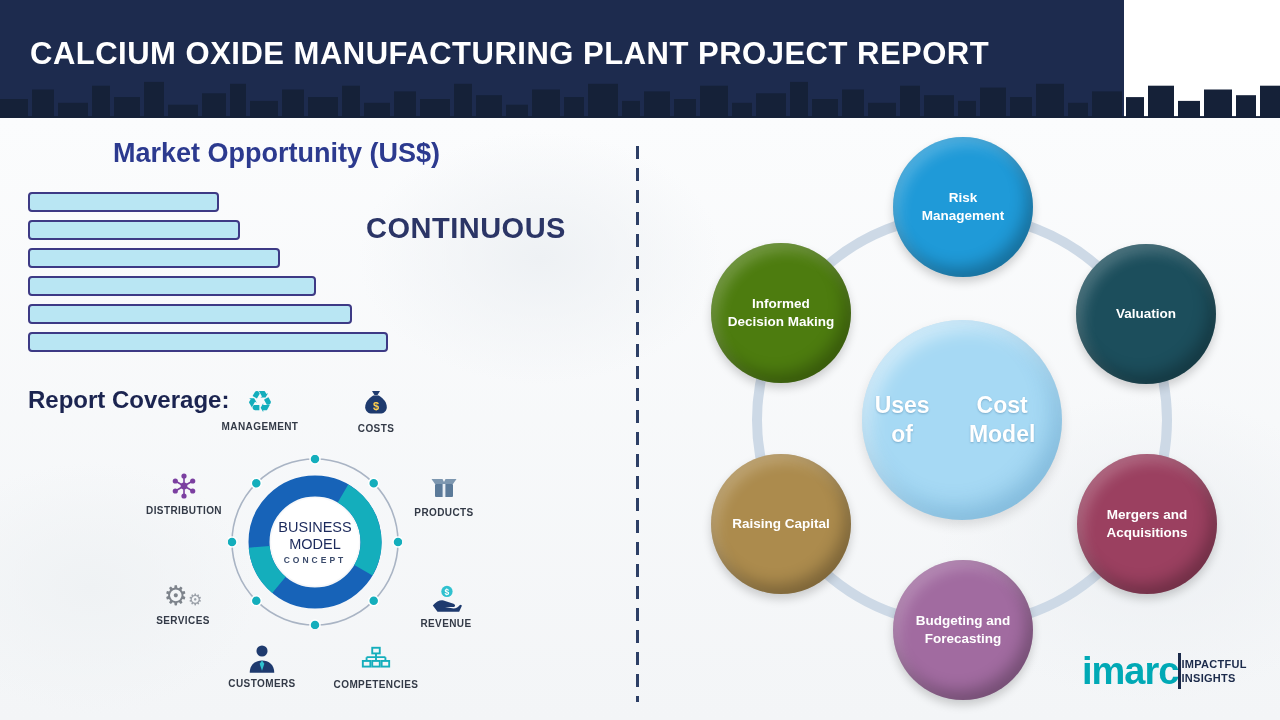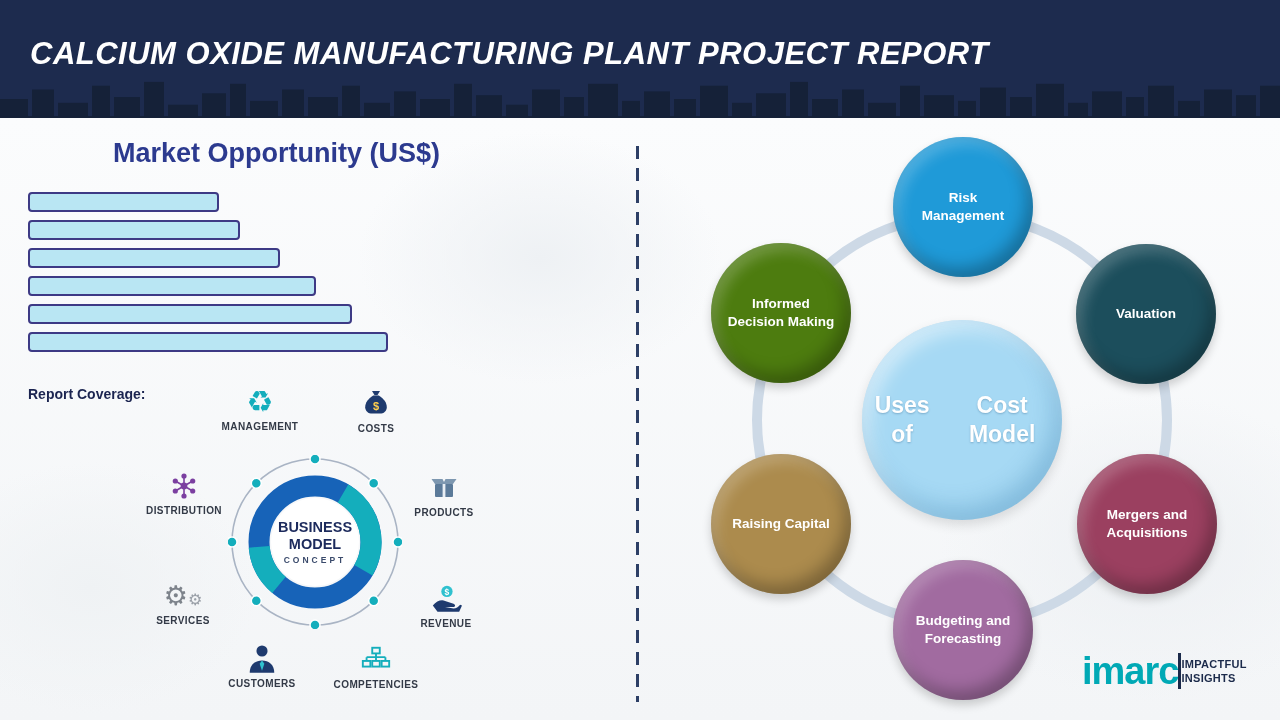--- a/index.html
+++ b/index.html
@@ -1,21 +1,21 @@
 <!DOCTYPE html>
 <html><head>
 <meta charset="utf-8">
 <style>
   html,body{margin:0;padding:0;}
   body{
     width:1280px;height:720px;position:relative;overflow:hidden;
     font-family:"Liberation Sans",sans-serif;background:#ffffff;
   }
   
-  .header{position:absolute;left:0;top:0;width:1280px;height:118px;background:#1d2b4e;font-style:italic;}
+  .header{position:absolute;left:0;top:0;width:1124px;height:118px;background:#1d2b4e;}
   .header-title{
     position:absolute;left:30px;top:36px;font-size:31px;font-weight:800;
     color:#ffffff;letter-spacing:.5px;white-space:nowrap;
   }
   .skyline{position:absolute;left:0;bottom:0;width:1280px;height:38px;display:block;}
   
   .content{
     position:absolute;left:0;top:118px;width:1280px;height:602px;
     background:
       radial-gradient(260px 180px at 540px 140px, #eef1f4 0%, rgba(238,241,244,0) 70%),
@@ -29,29 +29,29 @@
   }
   .bars{position:absolute;left:28px;top:192px;width:360px;}
   .bar{
     height:20px;margin-bottom:8px;border-radius:4px;box-sizing:border-box;
     background:#b9e6f3;border:2.5px solid #3d3a85;
   }
   .growth{position:absolute;left:366px;top:202px;width:275px;color:#15152e;}
   .growth-line1{font-size:17px;font-weight:700;}
   .growth-highlight{font-size:29px;font-weight:800;color:#2b3566;margin:10px 0 8px;letter-spacing:.5px;}
   .growth-line3{font-size:17px;font-weight:700;}
-  .report-coverage{position:absolute;left:28px;top:386px;font-size:14px;font-weight:800;color:#1b2450;}
+  .report-coverage{position:absolute;left:28px;top:386px;font-size:24px;font-weight:800;color:#1b2450;}
   
   .bm-ring{position:absolute;left:228px;top:455px;width:174px;height:174px;}
   .bm-ring svg{position:absolute;left:0;top:0;width:174px;height:174px;}
   .bm-center-text{
     position:absolute;left:0;top:0;width:174px;height:174px;display:flex;
     flex-direction:column;align-items:center;justify-content:center;text-align:center;
   }
-  .bm-center-main{font-size:14.5px;font-weight:700;color:#1c2a5c;line-height:1.15;}
+  .bm-center-main{font-size:14.5px;font-weight:400;color:#1c2a5c;line-height:1.15;}
   .bm-center-sub{font-size:8.5px;font-weight:700;color:#3a4a6b;letter-spacing:3px;margin-top:2px;}
   .bm-item{position:absolute;width:92px;text-align:center;}
   .bm-icon{display:inline-block;height:32px;line-height:32px;}
   .bm-svg{width:32px;height:32px;display:inline-block;vertical-align:bottom;}
   .bm-label{font-size:10px;font-weight:700;color:#333a47;letter-spacing:.4px;margin-top:3px;}
   .glyph-recycle{font-family:"DejaVu Sans",sans-serif;font-size:30px;color:#14aebc;font-weight:700;}
   .glyph-gear{font-family:"DejaVu Sans",sans-serif;font-size:27px;color:#7d838b;}
   .glyph-gear-small{font-family:"DejaVu Sans",sans-serif;font-size:16px;color:#9aa0a8;}
   
   .separator{
@@ -148,20 +148,21 @@
 <div class="bars">
   <div class="bar" style="background: rgb(185, 230, 243); border-color: rgb(61, 58, 133); width: 53%;"></div>
   <div class="bar" style="background: rgb(185, 230, 243); border-color: rgb(61, 58, 133); width: 59%;"></div>
   <div class="bar" style="background: rgb(185, 230, 243); border-color: rgb(61, 58, 133); width: 70%;"></div>
   <div class="bar" style="background: rgb(185, 230, 243); border-color: rgb(61, 58, 133); width: 80%;"></div>
   <div class="bar" style="background: rgb(185, 230, 243); border-color: rgb(61, 58, 133); width: 90%;"></div>
   <div class="bar" style="background: rgb(185, 230, 243); border-color: rgb(61, 58, 133); width: 100%;"></div>
 </div>
 
 <div class="growth">
+  <div class="growth-highlight">CONTINUOUS</div>
 </div>
 
 <div class="report-coverage">Report Coverage:</div>
 
 <div class="bm-ring">
   <svg viewBox="0 0 174 174">
     <circle cx="87" cy="87" r="83" fill="none" stroke="#a9b4c4" stroke-width="1.6"></circle>
     <circle cx="87" cy="87" r="56" fill="none" stroke="#1763b8" stroke-width="21"></circle>
     <circle cx="87" cy="87" r="56" fill="none" stroke="#14aebc" stroke-width="21" stroke-dasharray="88 264" transform="rotate(-60 87 87)"></circle>
     <circle cx="87" cy="87" r="56" fill="none" stroke="#14aebc" stroke-width="21" stroke-dasharray="44 308" transform="rotate(130 87 87)"></circle>

